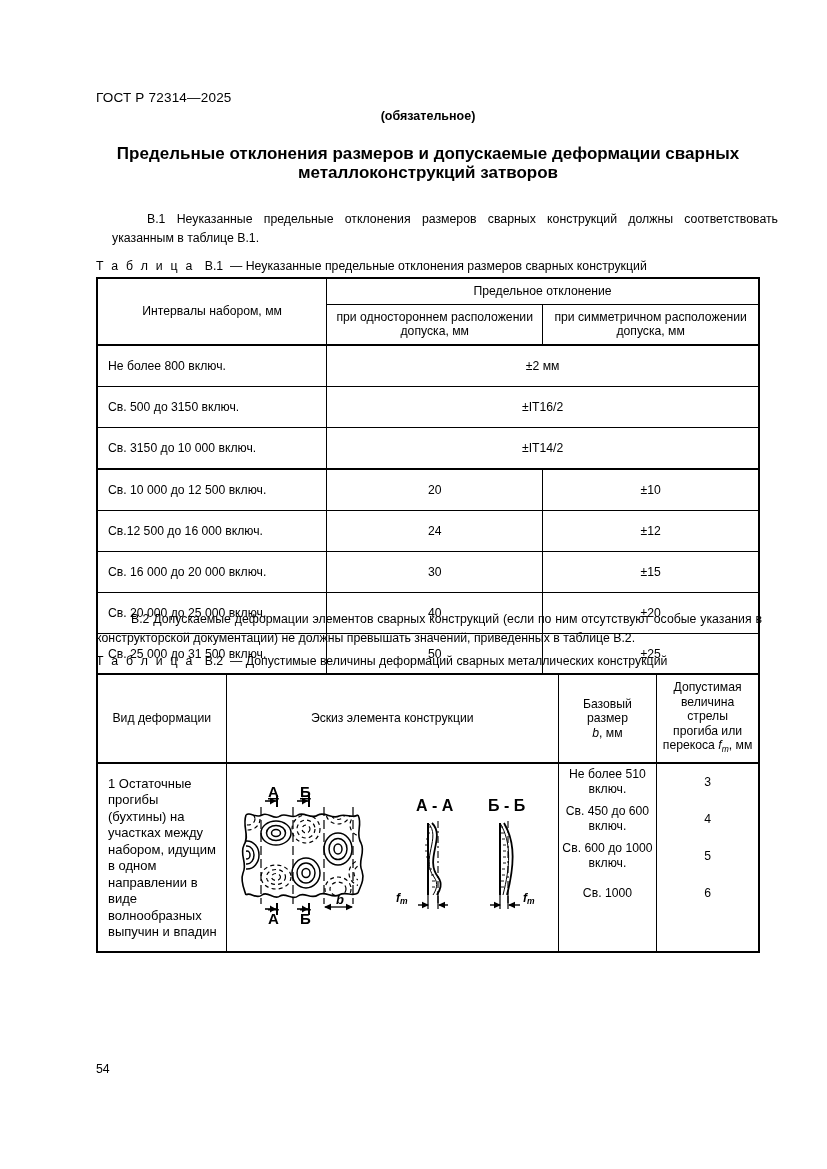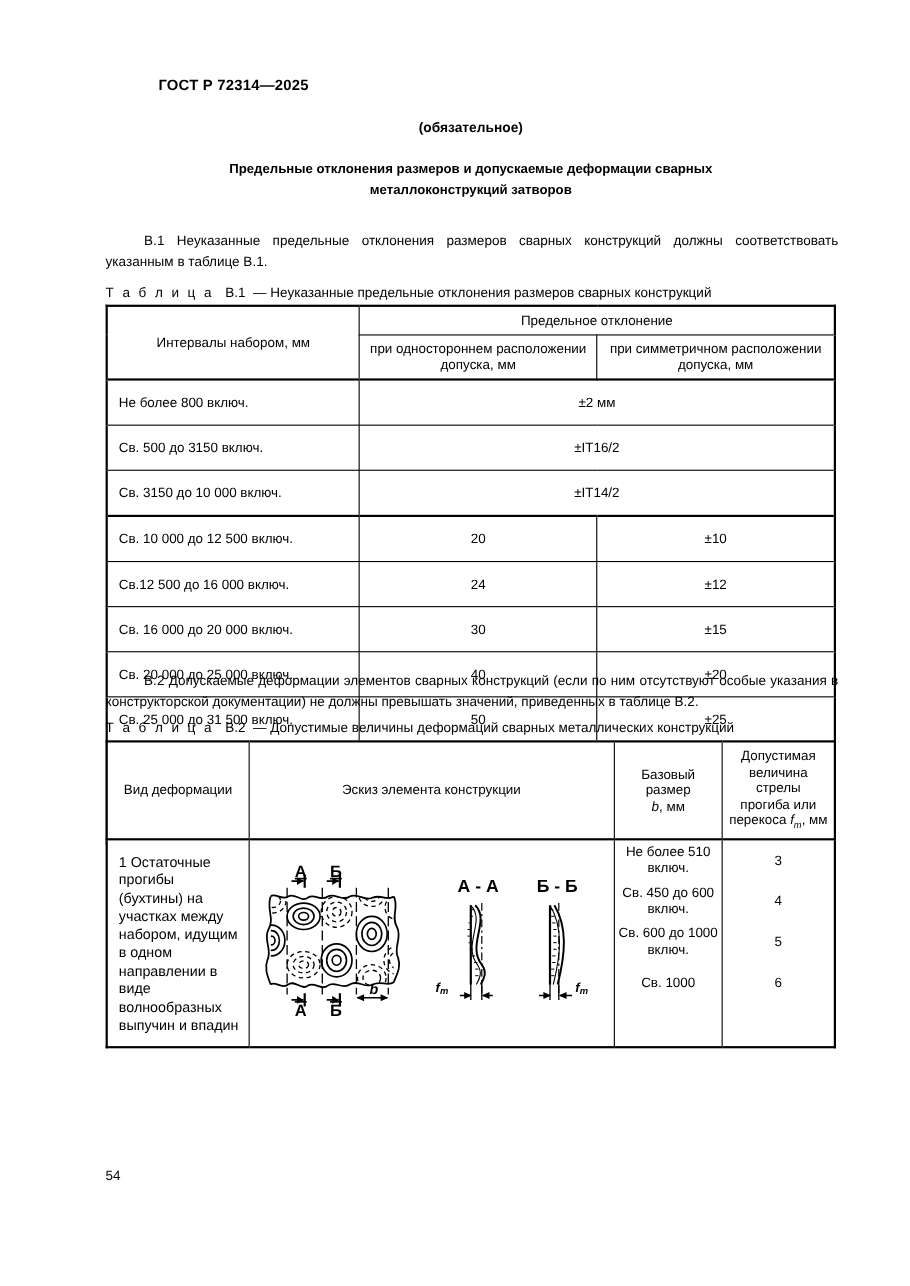--- a/index.html
+++ b/index.html
@@ -21,56 +21,55 @@
     left: 0; top: 0;
     width: 827px;
     height: 1169px;
     overflow: hidden;
   }
 
   
   .doc-header {
     position: absolute;
     left: 96px;
-    top: 70px;
+    top: 90px;
     font-size: 13.5px;
-    font-weight: bold;
+    font-weight: normal;
     letter-spacing: 0.2px;
-    margin-left: 48px;
   }
 
   
   .annex-block {
     position: absolute;
     left: 96px;
     top: 108px;
     width: 664px;
     text-align: center;
   }
   .annex-line {
     font-size: 12.5px;
     font-weight: bold;
     line-height: 17px;
   }
   .annex-title {
     margin-top: 19px;
-    font-size: 12px;
+    font-size: 17px;
     font-weight: bold;
     line-height: 19px;
   }
 
   
   .para {
     position: absolute;
     font-size: 12.3px;
     line-height: 18.5px;
     text-align: justify;
     text-indent: 35px;
   }
-  .para.p-b1 { left: 96px; top: 210px; width: 666px; }
+  .para.p-b1 { left: 112px; top: 210px; width: 666px; }
   .para.p-b2 { left: 96px; top: 610px; width: 666px; }
 
   .tbl-caption {
     position: absolute;
     font-size: 12.3px;
     line-height: 16px;
     white-space: nowrap;
   }
   .tbl-caption .sp { letter-spacing: 2.2px; }
   .tbl-caption.c1 { left: 96px; top: 258px; }

